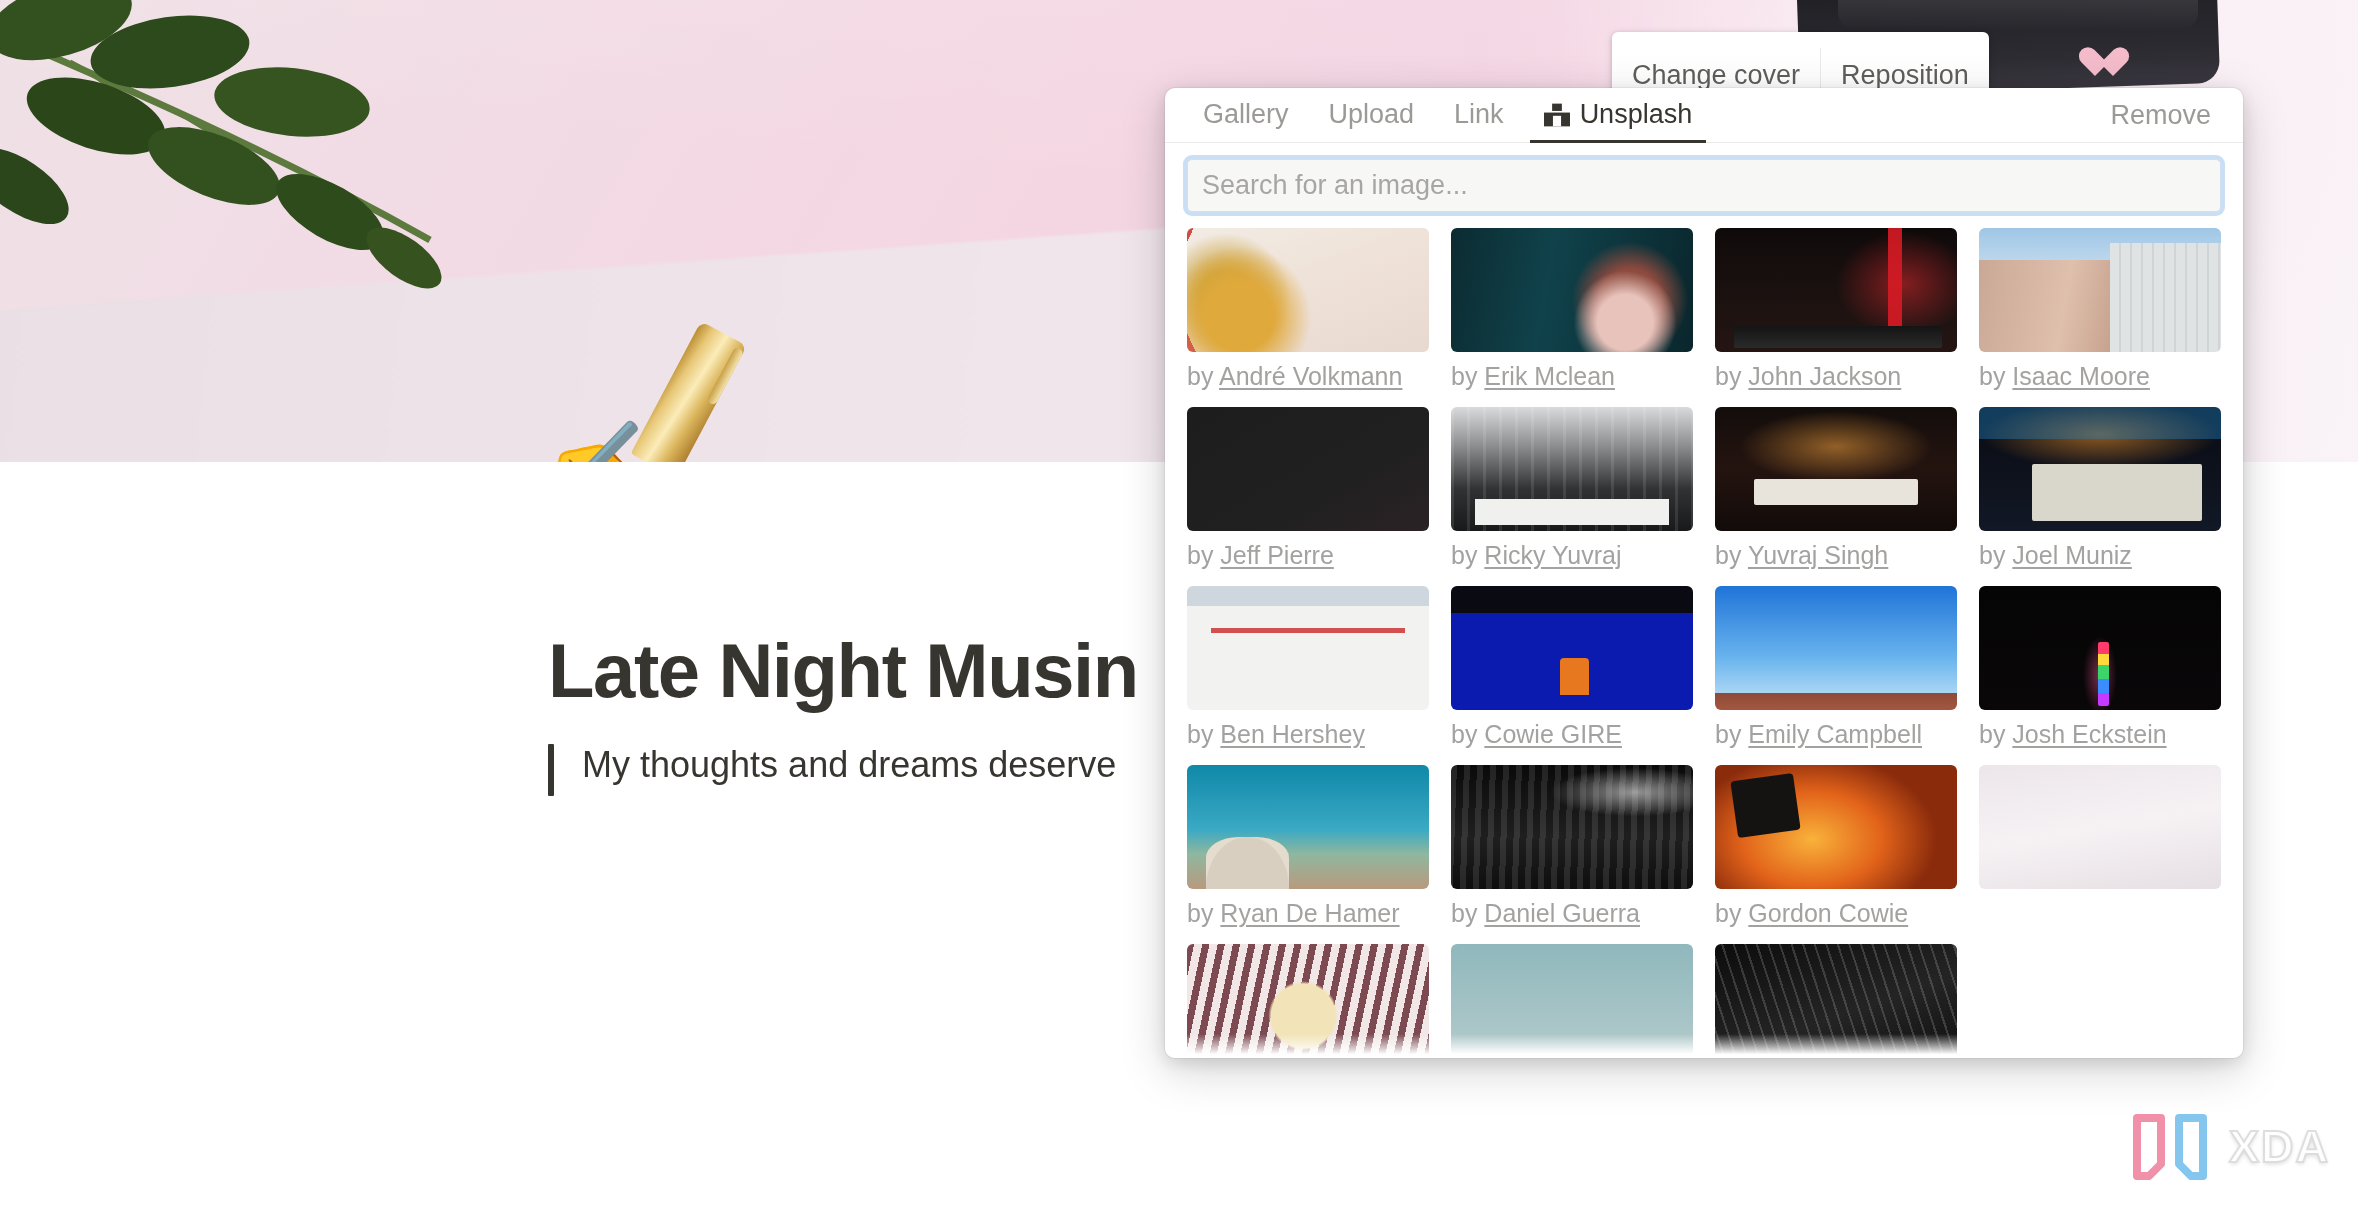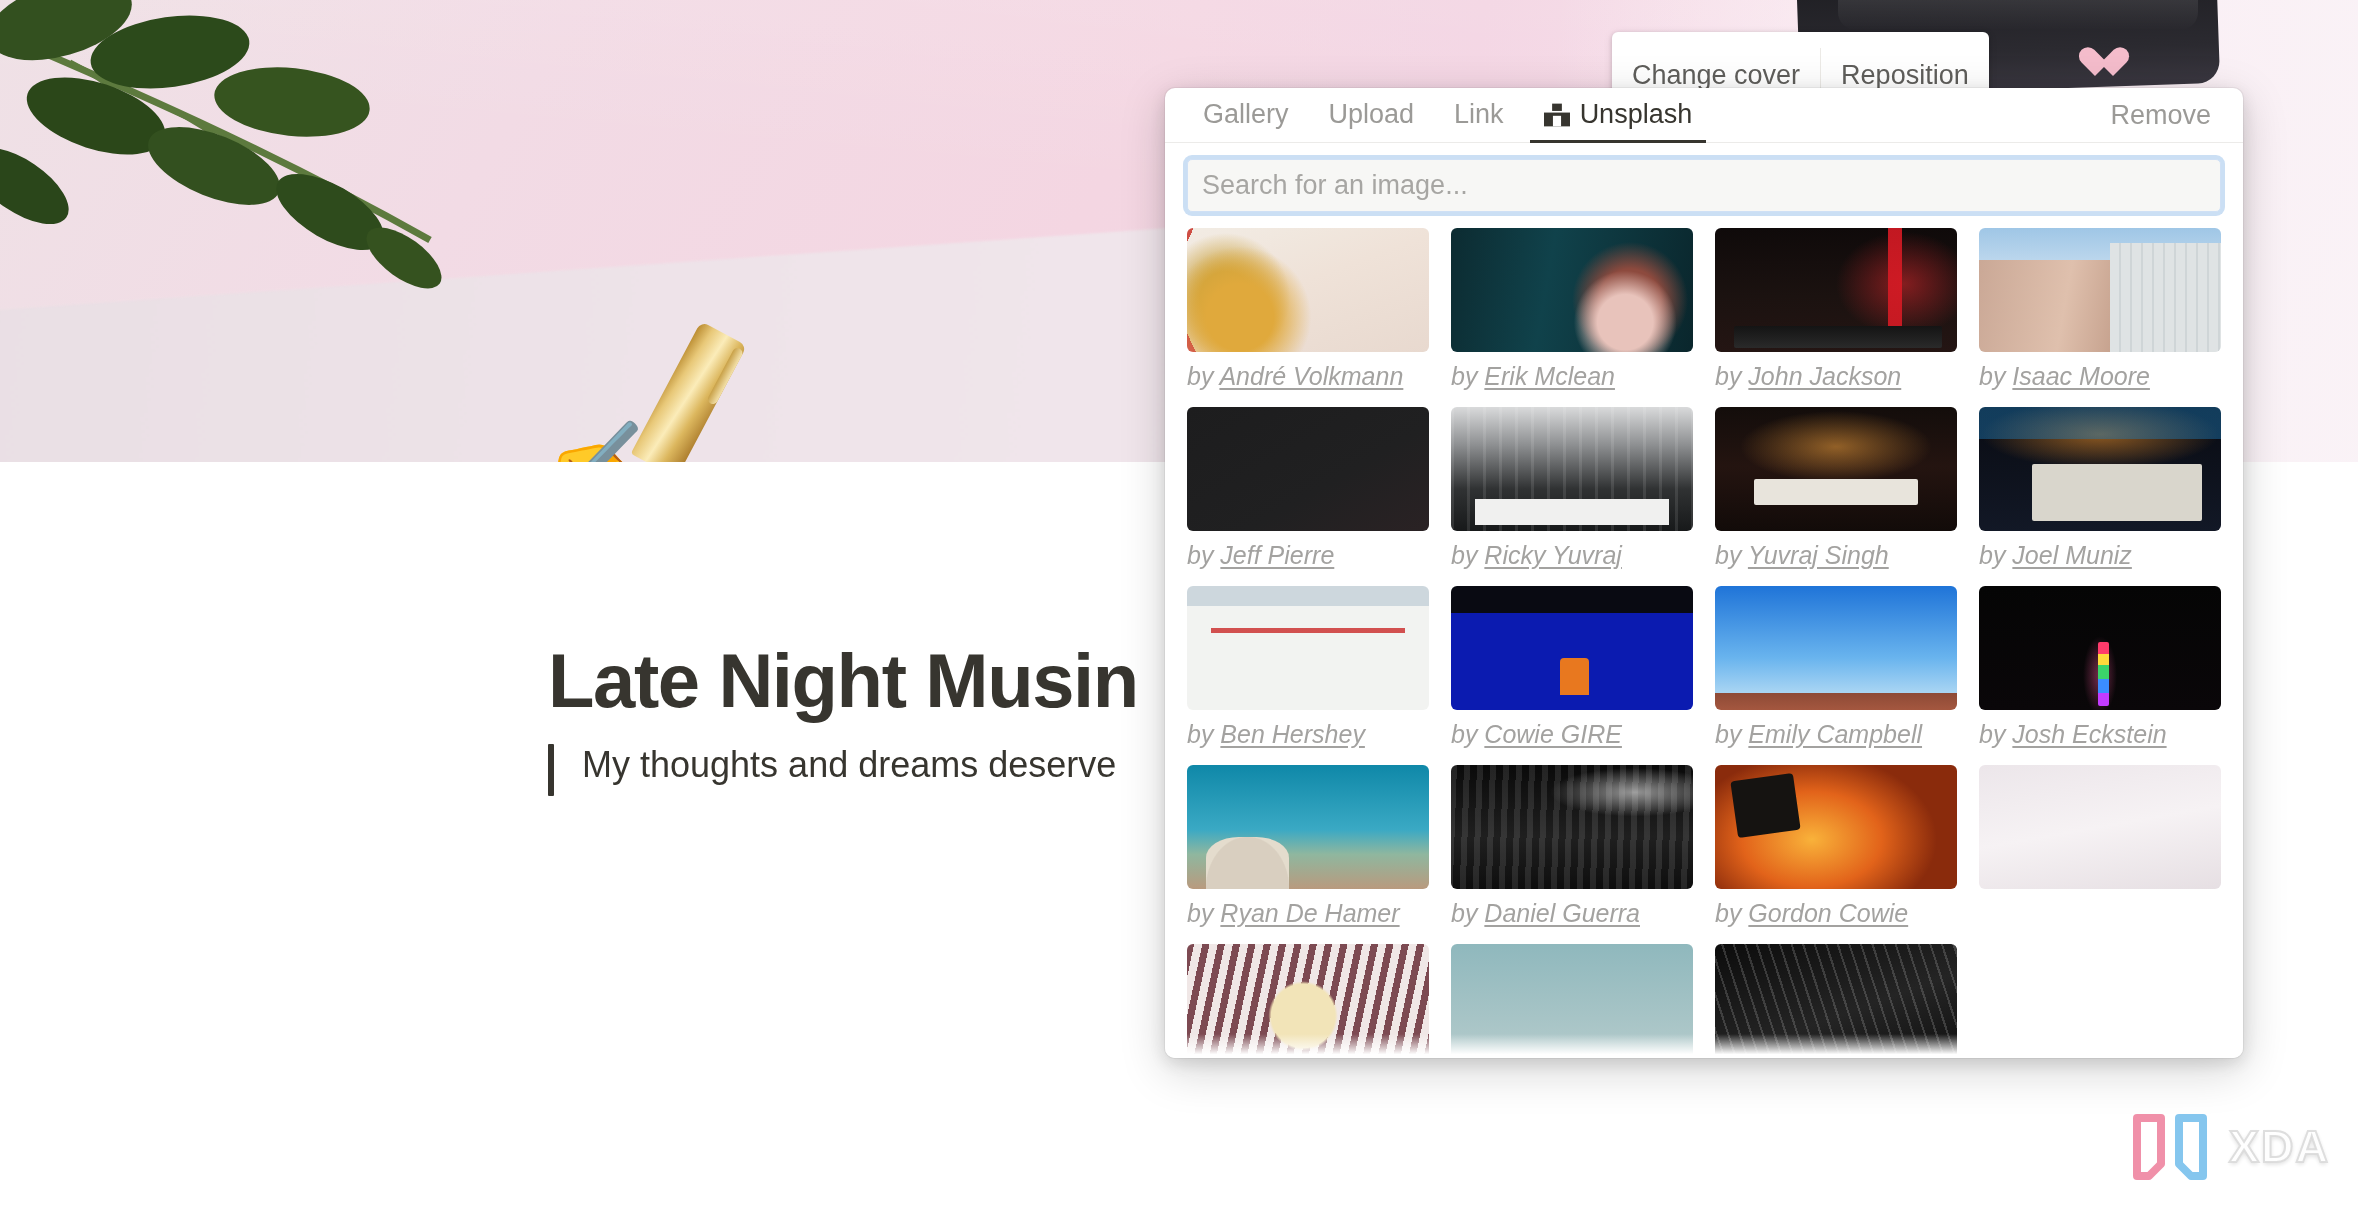--- a/index.html
+++ b/index.html
@@ -93,21 +93,21 @@
   .hand-emoji {
     position:absolute; left:545px; top:420px; font-size:96px; line-height:1;
     transform: rotate(8deg);
     user-select:none;
   }
 
   
   .page-body { position:absolute; left:0; top:462px; width:2358px; height:746px; background:#fff; }
 
   .page-title {
-    position:absolute; left:548px; top:175px;
+    position:absolute; left:548px; top:165px;
     font-size: 76px; font-weight: 700; color:#37352f;
     letter-spacing:-1.4px; white-space:nowrap;
   }
   .page-quote {
     position:absolute; left:548px; top:282px;
     display:flex; align-items:flex-start; gap:28px;
   }
   .quote-bar { width:6px; height:52px; background:#37352f; border-radius:1px; flex:none; }
   .quote-text { font-size:36px; color:#37352f; white-space:nowrap; }
 
@@ -170,21 +170,20 @@
     font-size:27px; color:#701a75;
     font-family:"Liberation Sans", sans-serif;
     outline:none;
     box-shadow: 0 0 0 4px rgba(160,196,235,0.55);
   }
   .search-input::placeholder { color:#a7a6a3; }
 
   .grid-scroll {
     flex:1; overflow:hidden; padding:6px 22px 0 22px;
     position:relative;
-    font-style:italic;
   }
   .grid {
     display:grid;
     grid-template-columns: repeat(4, 1fr);
     column-gap:22px;
     row-gap:0;
   }
   .cell { padding-bottom:16px; }
   .thumb {
     width:100%; height:124px;

